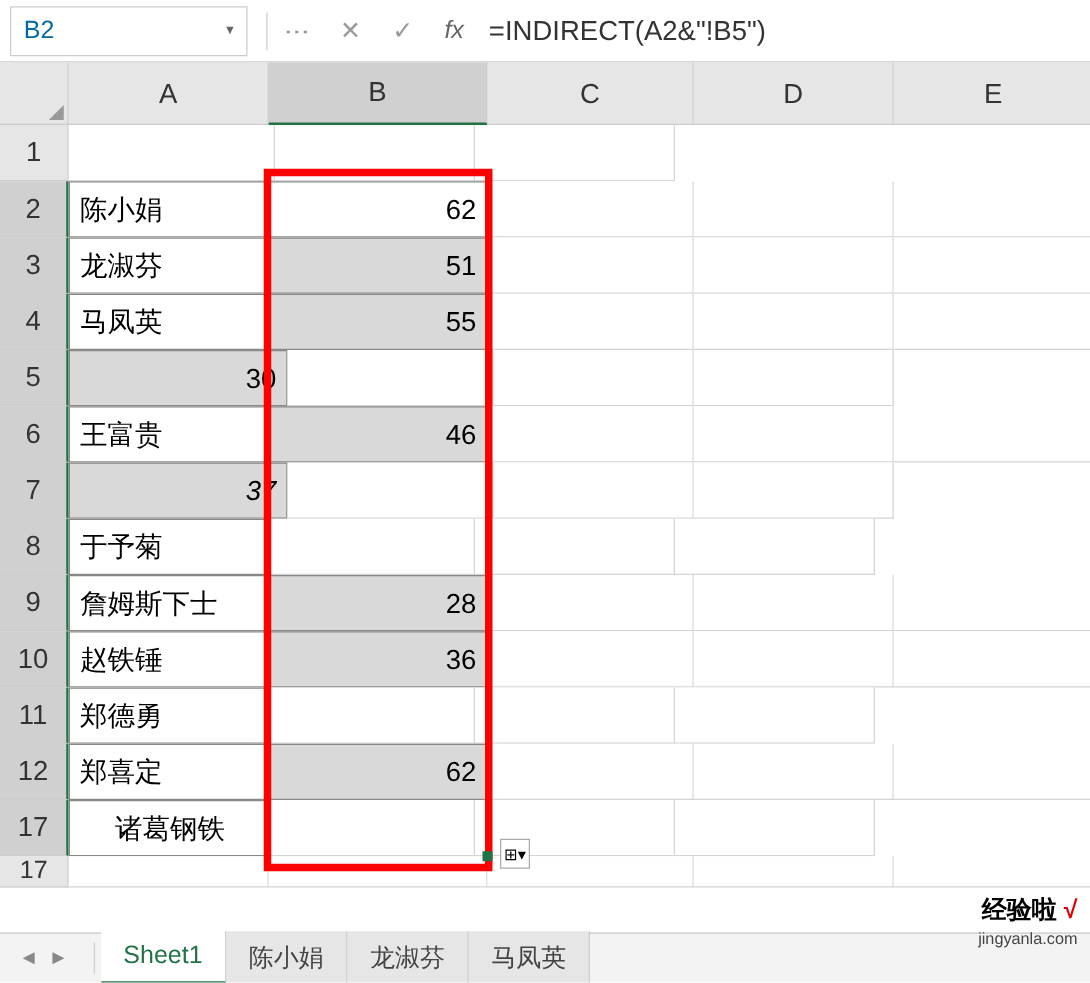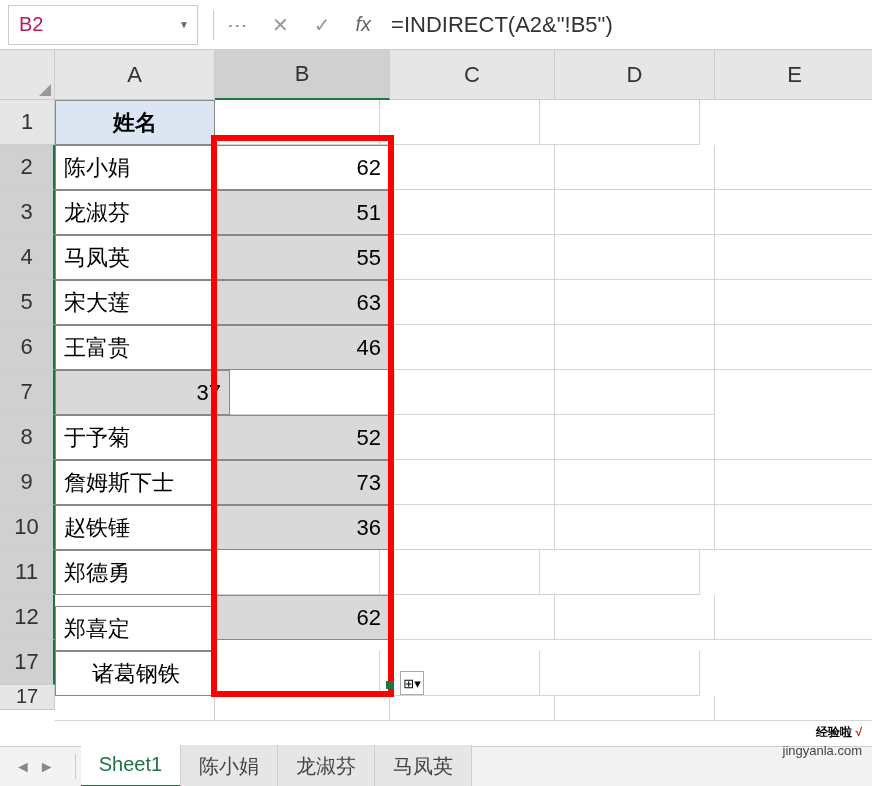--- a/index.html
+++ b/index.html
@@ -1,21 +1,21 @@
 <!DOCTYPE html>
 <html><head>
   <meta charset="utf-8">
   <style>
     * { box-sizing: border-box; margin: 0; padding: 0; }
     body { font-family: "Microsoft YaHei", Arial, sans-serif; font-size: 18px; background: #fff; width: 872px; height: 786px; overflow: hidden; position: relative; }
     
     
     .formula-bar { display: flex; align-items: center; height: 50px; border-bottom: 1px solid #ccc; background: #fff; }
     .name-box { width: 190px; height: 40px; border: 1px solid #ccc; display: flex; align-items: center; padding: 0 10px; position: relative; margin-left: 8px; }
-    .name-box-text { font-size: 20px; color: #be185d; }
+    .name-box-text { font-size: 20px; color: #0369a1; }
     .name-box-dropdown { position: absolute; right: 8px; color: #666; font-size: 10px; }
     .fb-sep { width: 1px; height: 30px; background: #ccc; margin: 0 15px; }
     .fb-icons { display: flex; align-items: center; gap: 25px; }
     .fb-icon { color: #999; font-size: 20px; cursor: pointer; }
     .fb-icon-dots { letter-spacing: -2px; transform: rotate(90deg); display: inline-block; }
     .fx-label { font-style: italic; font-size: 20px; color: #666; }
     .formula-input { flex: 1; padding: 0 20px; font-size: 22px; color: #333; }
     
     
     .grid-area { position: relative; }
@@ -45,21 +45,21 @@
     
     
     .sheet-tabs { position: absolute; bottom: 0; left: 0; right: 0; height: 40px; display: flex; align-items: center; background: #f3f3f3; border-top: 1px solid #ccc; }
     .tab-nav { display: flex; gap: 8px; padding: 0 15px; }
     .tab-nav-btn { color: #888; font-size: 16px; cursor: pointer; }
     .tab-sep { width: 1px; height: 25px; background: #ccc; margin: 0 5px; }
     .tabs { display: flex; }
     .tab { padding: 8px 18px; border-right: 1px solid #ccc; font-size: 20px; color: #444; cursor: pointer; background: #e6e6e6; }
     .tab.active { background: #fff; color: #217346; border-bottom: 3px solid #217346; }
     
-    .watermark { position: absolute; right: 10px; bottom: 45px; font-size: 12px; font-weight: bold; z-index: 20; }
+    .watermark { position: absolute; right: 10px; bottom: 45px; font-size: 20px; font-weight: bold; z-index: 20; }
     .watermark .red { color: #d00; }
     .watermark-sub { position: absolute; right: 10px; bottom: 28px; font-size: 13px; color: #444; z-index: 20; }
   </style>
 </head>
 <body>
 
 <div class="formula-bar">
   <div class="name-box">
     <span class="name-box-text">B2</span>
     <span class="name-box-dropdown">▼</span>
@@ -94,21 +94,20 @@
       <div class="row-header active">8</div>
       <div class="row-header active">9</div>
       <div class="row-header active">10</div>
       <div class="row-header active">11</div>
       <div class="row-header active">12</div>
       <div class="row-header active">17</div>
       <div class="row-header" style="height: 25px; align-items: flex-start; font-size: 20px;">17</div>
     </div>
   <div class="cells" id="cells">
       <div class="row">
-        <div class="cell header-cell" style="width: 160px;">姓名</div>
         <div class="cell" style="width: 165px;"></div>
         <div class="cell" style="width: 160px;"></div>
         <div class="cell" style="width: 160px;"></div>
       </div>
       <div class="row">
         <div class="cell name-cell" style="width: 160px;">陈小娟</div>
         <div class="cell val-cell active-cell" style="width: 175px;">62</div>
         <div class="cell" style="width: 165px;"></div>
         <div class="cell" style="width: 160px;"></div>
         <div class="cell" style="width: 160px;"></div>
@@ -121,68 +120,66 @@
         <div class="cell" style="width: 160px;"></div>
       </div>
       <div class="row">
         <div class="cell name-cell" style="width: 160px;">马凤英</div>
         <div class="cell val-cell" style="width: 175px;">55</div>
         <div class="cell" style="width: 165px;"></div>
         <div class="cell" style="width: 160px;"></div>
         <div class="cell" style="width: 160px;"></div>
       </div>
       <div class="row">
-        <div class="cell name-cell" style="width: 160px;">宋大莲</div>
-        <div class="cell val-cell" style="width: 175px;">63</div>
+        <div class="cell val-cell" style="width: 175px;">30</div>
         <div class="cell" style="width: 165px;"></div>
         <div class="cell" style="width: 160px;"></div>
         <div class="cell" style="width: 160px;"></div>
       </div>
       <div class="row">
         <div class="cell name-cell" style="width: 160px;">王富贵</div>
         <div class="cell val-cell" style="width: 175px;">46</div>
         <div class="cell" style="width: 165px;"></div>
         <div class="cell" style="width: 160px;"></div>
         <div class="cell" style="width: 160px;"></div>
       </div>
       <div class="row">
-        <div class="cell val-cell" style="width: 175px;">37</div>
+        <div class="cell val-cell" style="width: 175px; font-style: italic;">37</div>
         <div class="cell" style="width: 165px;"></div>
         <div class="cell" style="width: 160px;"></div>
         <div class="cell" style="width: 160px;"></div>
       </div>
       <div class="row">
         <div class="cell name-cell" style="width: 160px;">于予菊</div>
-        <div class="cell val-cell" style="width: 175px;">52</div>
         <div class="cell" style="width: 165px;"></div>
         <div class="cell" style="width: 160px;"></div>
         <div class="cell" style="width: 160px;"></div>
       </div>
       <div class="row">
         <div class="cell name-cell" style="width: 160px;">詹姆斯下士</div>
-        <div class="cell val-cell" style="width: 175px;">73</div>
+        <div class="cell val-cell" style="width: 175px;">28</div>
         <div class="cell" style="width: 165px;"></div>
         <div class="cell" style="width: 160px;"></div>
         <div class="cell" style="width: 160px;"></div>
       </div>
       <div class="row">
         <div class="cell name-cell" style="width: 160px;">赵铁锤</div>
         <div class="cell val-cell" style="width: 175px;">36</div>
         <div class="cell" style="width: 165px;"></div>
         <div class="cell" style="width: 160px;"></div>
         <div class="cell" style="width: 160px;"></div>
       </div>
       <div class="row">
         <div class="cell name-cell" style="width: 160px;">郑德勇</div>
         <div class="cell" style="width: 165px;"></div>
         <div class="cell" style="width: 160px;"></div>
         <div class="cell" style="width: 160px;"></div>
       </div>
       <div class="row">
-        <div class="cell name-cell" style="width: 160px; margin-top: 11px;">郑喜定</div>
+        <div class="cell name-cell" style="width: 160px;">郑喜定</div>
         <div class="cell val-cell" style="width: 175px;">62</div>
         <div class="cell" style="width: 165px;"></div>
         <div class="cell" style="width: 160px;"></div>
         <div class="cell" style="width: 160px;"></div>
       </div>
       <div class="row">
         <div class="cell name-cell" style="width: 160px; padding-left: 36px;">诸葛钢铁</div>
         <div class="cell" style="width: 165px;"></div>
         <div class="cell" style="width: 160px;"></div>
         <div class="cell" style="width: 160px;"></div>

